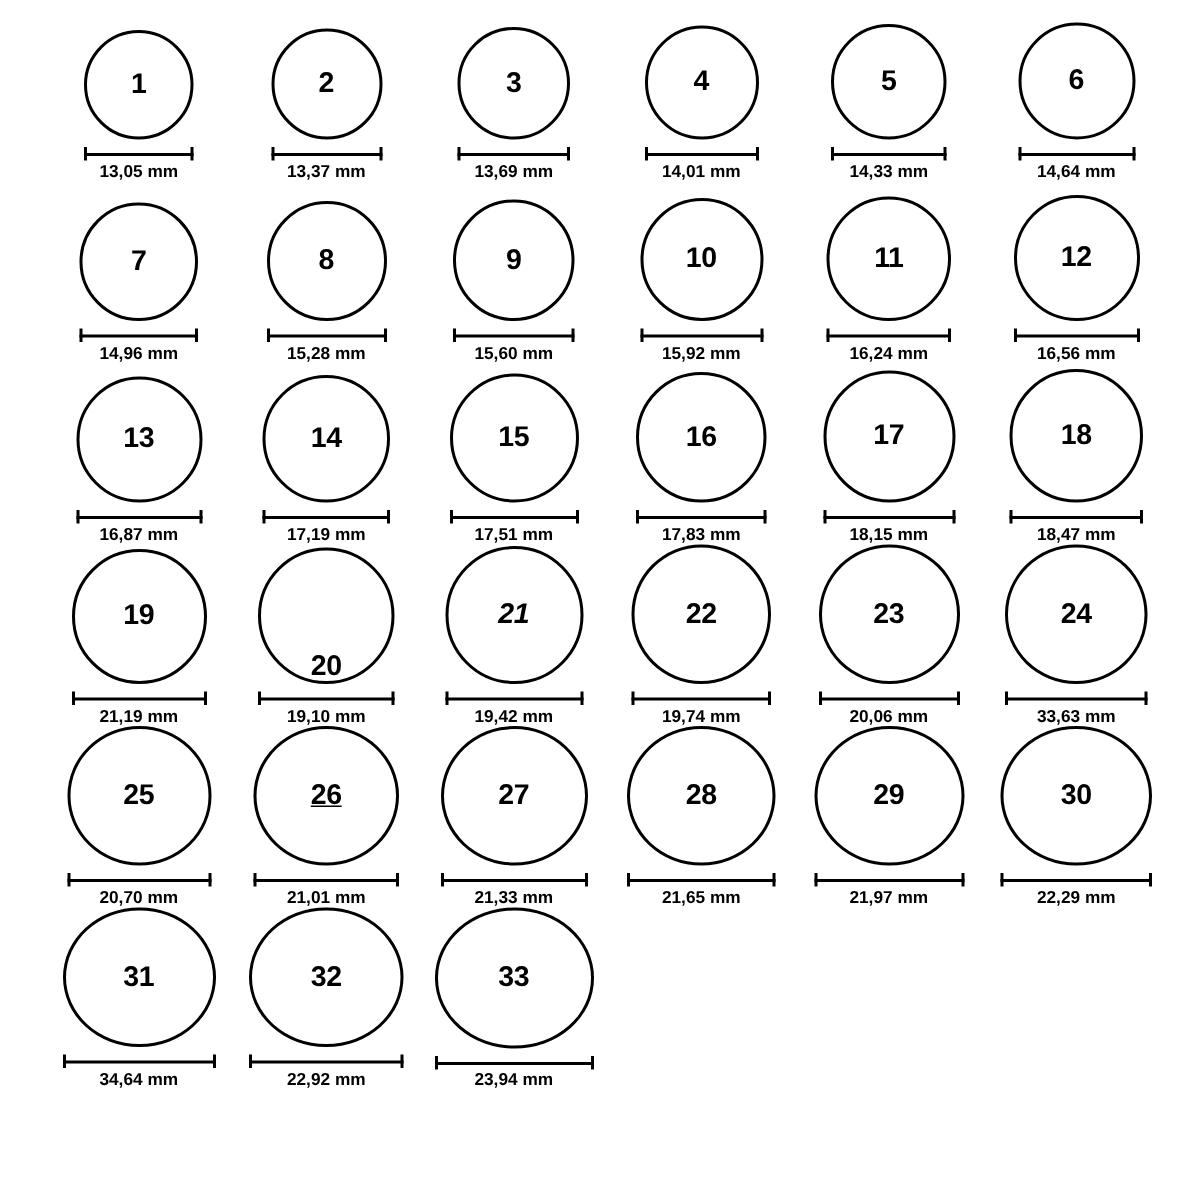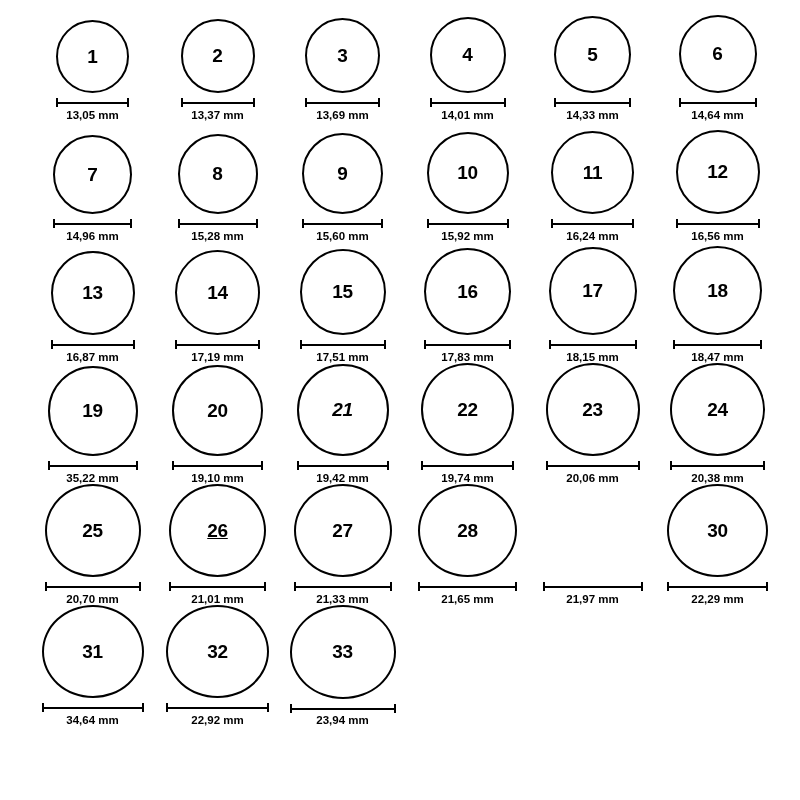--- a/index.html
+++ b/index.html
@@ -299,24 +299,24 @@
     <div class="chart-row">
       <div class="size-cell">
         <div class="ring-circle" style="width: 90px; height: 90px;">
           <span class="ring-number">19</span>
         </div>
         <div class="measure-bar" style="width: 90px;">
           <div class="bar-line"></div>
           <div class="tick left"></div>
           <div class="tick right"></div>
         </div>
-        <div class="size-label">35,22 mm</div>
-      </div>
-      <div class="size-cell">
-        <div class="ring-circle" style="width: 91px; height: 91px;">
+        <div class="size-label">21,19 mm</div>
+      </div>
+      <div class="size-cell">
+        <div class="ring-circle" style="width: 91px; height: 91px; align-items: flex-end;">
           <span class="ring-number">20</span>
         </div>
         <div class="measure-bar" style="width: 91px;">
           <div class="bar-line"></div>
           <div class="tick left"></div>
           <div class="tick right"></div>
         </div>
         <div class="size-label">19,10 mm</div>
       </div>
       <div class="size-cell">
@@ -354,21 +354,21 @@
       </div>
       <div class="size-cell">
         <div class="ring-circle" style="width: 95px; height: 95px; text-align: right;">
           <span class="ring-number">24</span>
         </div>
         <div class="measure-bar" style="width: 95px;">
           <div class="bar-line"></div>
           <div class="tick left"></div>
           <div class="tick right"></div>
         </div>
-        <div class="size-label">20,38 mm</div>
+        <div class="size-label">33,63 mm</div>
       </div>
     </div>
     <div class="chart-row">
       <div class="size-cell">
         <div class="ring-circle" style="width: 96px; height: 96px;">
           <span class="ring-number">25</span>
         </div>
         <div class="measure-bar" style="width: 96px;">
           <div class="bar-line"></div>
           <div class="tick left"></div>
@@ -403,20 +403,23 @@
           <span class="ring-number">28</span>
         </div>
         <div class="measure-bar" style="width: 99px;">
           <div class="bar-line"></div>
           <div class="tick left"></div>
           <div class="tick right"></div>
         </div>
         <div class="size-label">21,65 mm</div>
       </div>
       <div class="size-cell">
+        <div class="ring-circle" style="width: 100px; height: 100px;">
+          <span class="ring-number">29</span>
+        </div>
         <div class="measure-bar" style="width: 100px;">
           <div class="bar-line"></div>
           <div class="tick left"></div>
           <div class="tick right"></div>
         </div>
         <div class="size-label">21,97 mm</div>
       </div>
       <div class="size-cell">
         <div class="ring-circle" style="width: 101px; height: 101px;">
           <span class="ring-number">30</span>

